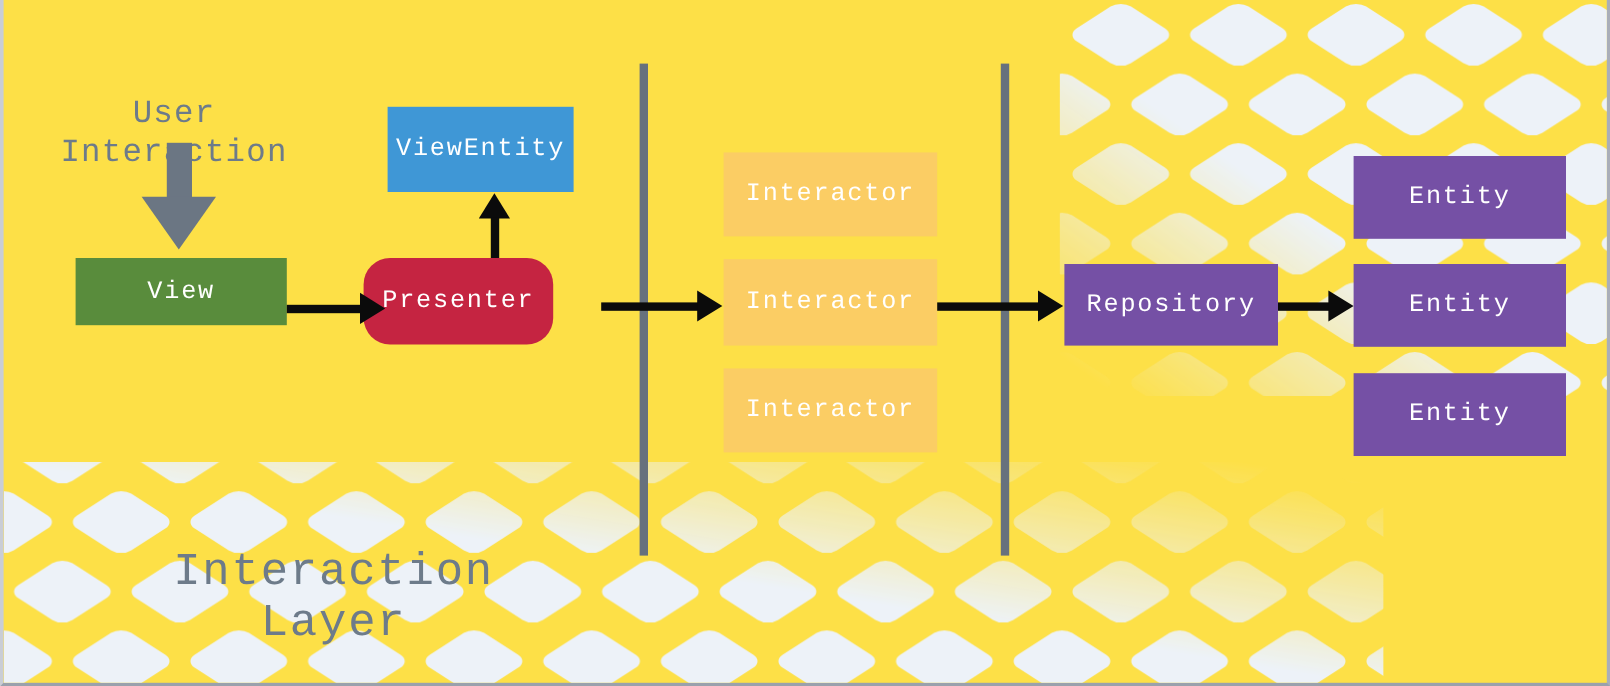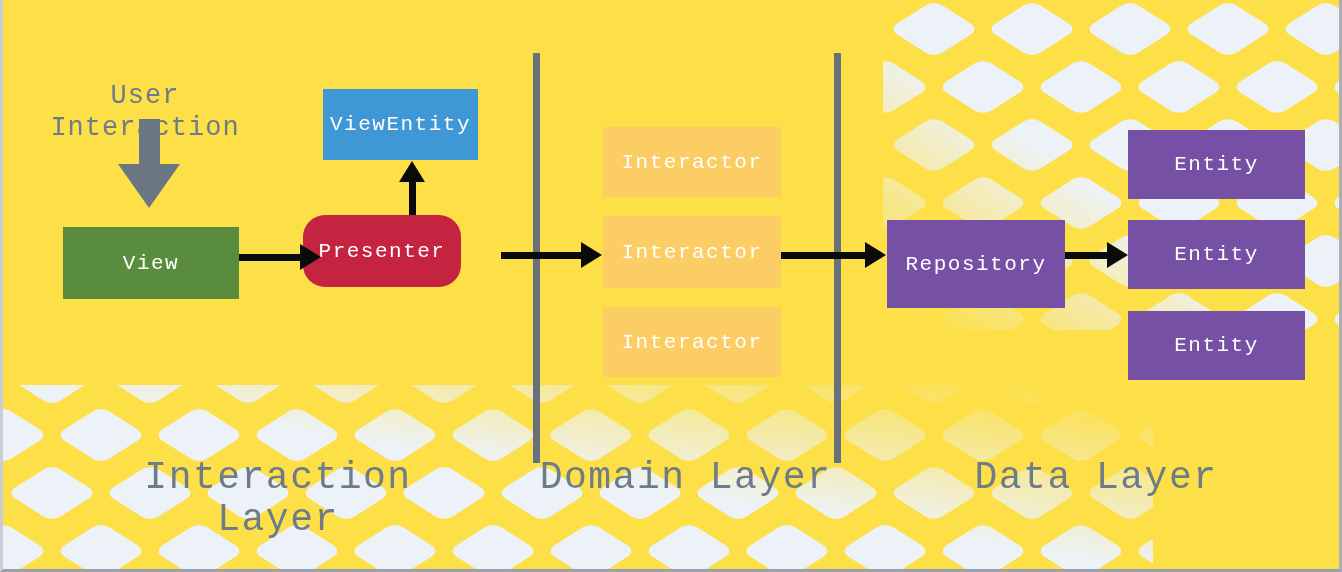--- a/index.html
+++ b/index.html
@@ -26,27 +26,27 @@
     border-top:44px solid #6b7683;z-index:3;}
   .annotation{
     position:absolute;left:17px;top:80px;width:250px;height:32px;line-height:32px;
     text-align:center;color:#6d7b8a;font-size:27px;letter-spacing:1px;font-weight:300;z-index:3;
   }
   .layer-label{
     position:absolute;top:457px;height:42px;line-height:42px;text-align:center;
     color:#6d7b8a;font-size:38px;letter-spacing:1.5px;font-weight:300;z-index:3;
   }
   
-  .b-view{left:60px;top:215px;width:176px;height:72px;margin-top:12px;}
+  .b-view{left:60px;top:215px;width:176px;height:56px;}
   .b-viewentity{left:320px;top:89px;width:155px;height:71px;}
   .b-presenter{left:300px;top:215px;width:158px;height:72px;border-radius:22px;}
   .b-int0{left:600px;top:127px;width:178px;height:70px;}
   .b-int1{left:600px;top:216px;width:178px;height:72px;}
   .b-int2{left:600px;top:307px;width:178px;height:70px;}
-  .b-repo{left:884px;top:220px;width:178px;height:88px;}
+  .b-repo{left:884px;top:220px;width:178px;height:68px;}
   .b-ent0{left:1125px;top:130px;width:177px;height:69px;}
   .b-ent1{left:1125px;top:220px;width:177px;height:69px;}
   .b-ent2{left:1125px;top:311px;width:177px;height:69px;}
   .d1{left:530px;top:53px;height:410px;}
   .d2{left:831px;top:53px;height:410px;}
   .l-pres{left:100px;width:350px;}
   .l-dom{left:530px;width:305px;}
   .l-data{left:940px;width:306px;}
 </style>
 </head>
@@ -141,16 +141,14 @@
     <span>Entity</span>
   </div>
   <div class="box b-ent1" style="background: rgb(117, 80, 165);">
     <span>Entity</span>
   </div>
   <div class="box b-ent2" style="background: rgb(117, 80, 165);">
     <span>Entity</span>
   </div>
 
   <div class="layer-label l-pres">Interaction Layer</div>
-  <div class="layer-label l-dom">Domain Layer</div>
-  <div class="layer-label l-data">Data Layer</div>
 
 </div>
 
 </body></html>

